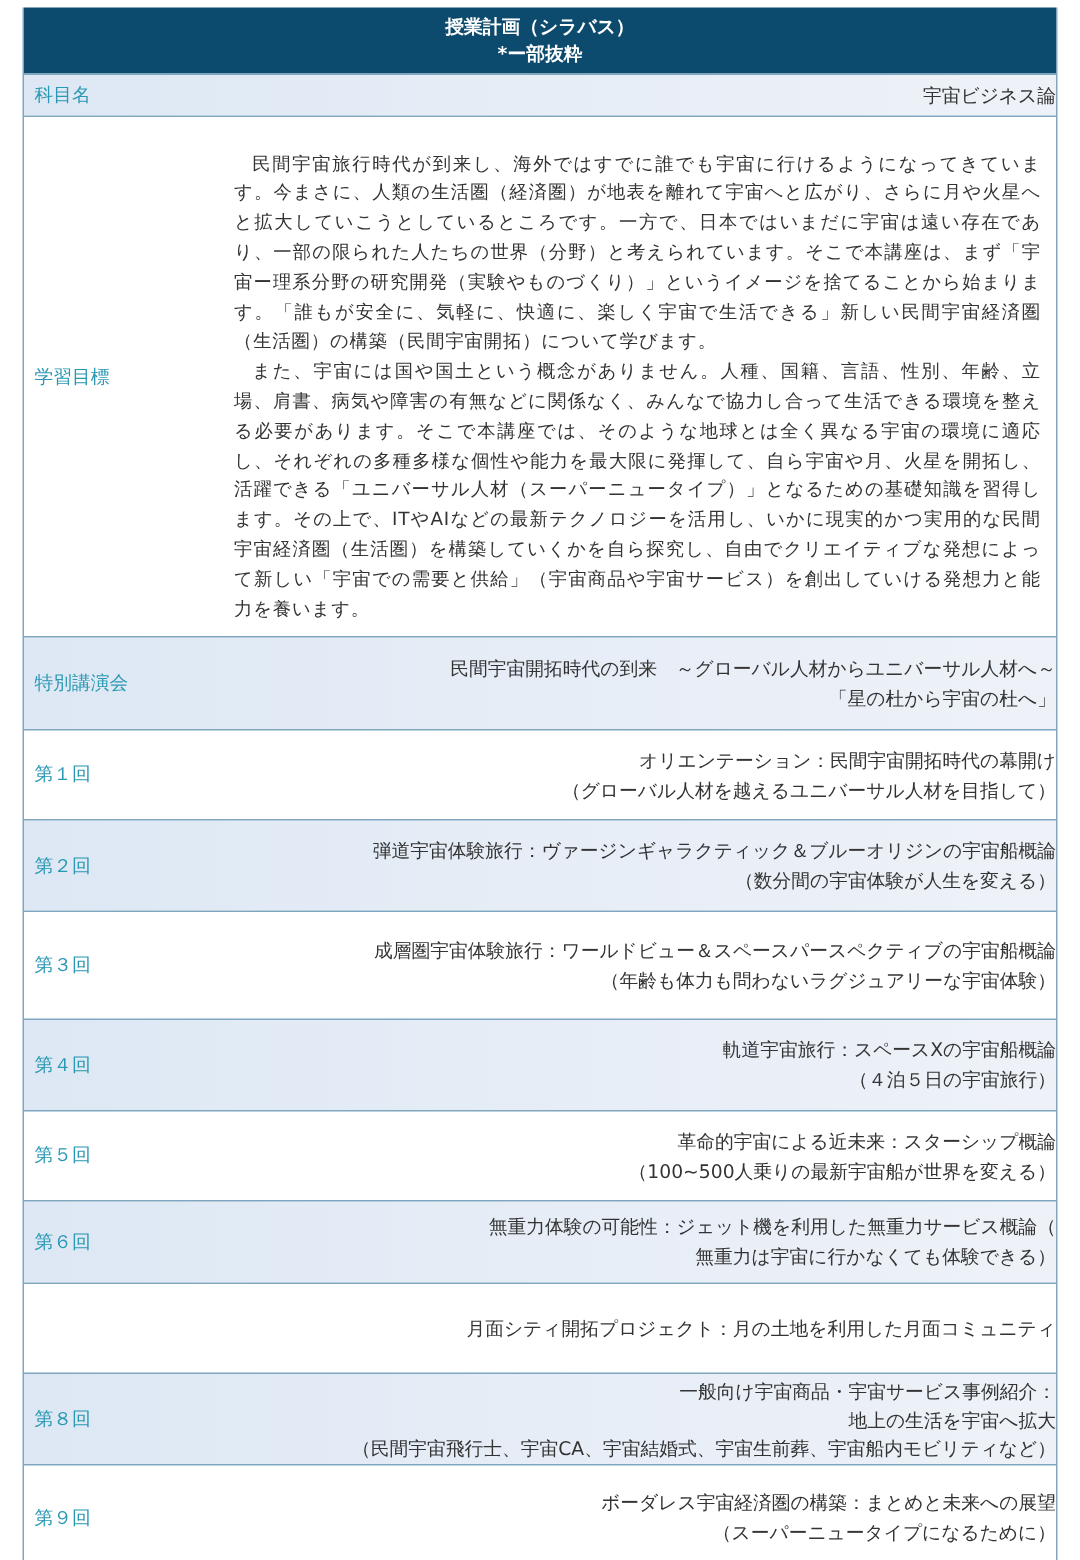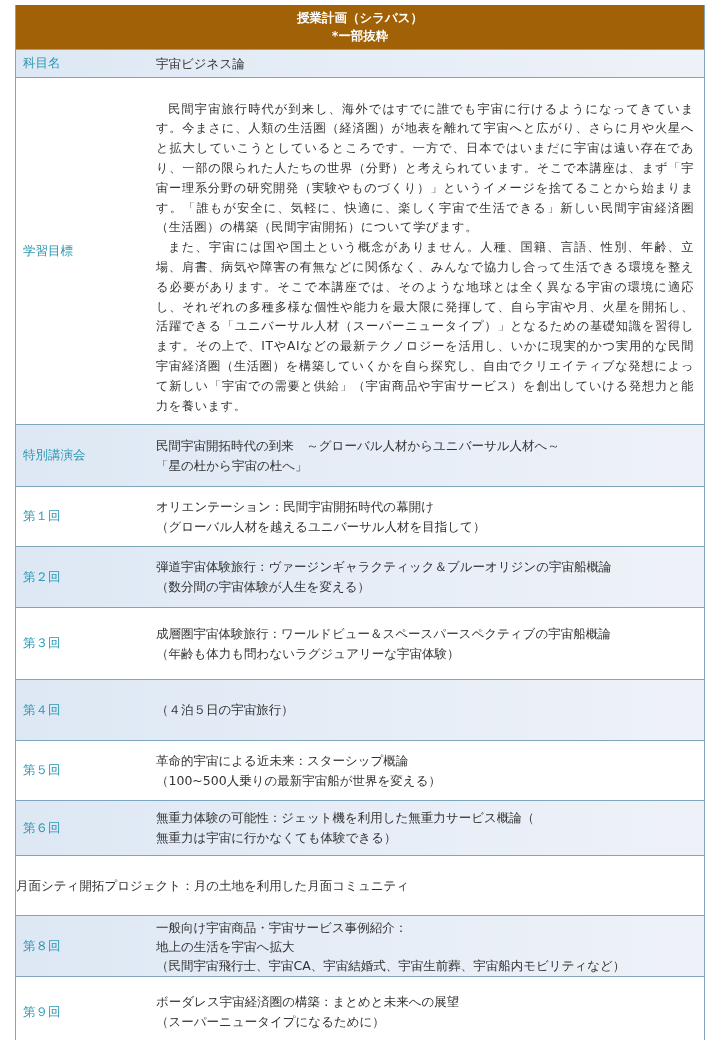--- a/index.html
+++ b/index.html
@@ -1,30 +1,30 @@
 <!DOCTYPE html>
 <html><head>
   <meta charset="utf-8">
   <style>
     html, body { margin: 0; padding: 0; background: #ffffff; }
     body { width: 720px; height: 1040px; position: relative; overflow: hidden;
            font-family: "DejaVu Sans", "Liberation Sans", sans-serif; color: #333333; }
     .syllabus { position: absolute; left: 15px; top: 5px; width: 690px;
                 border-left: 1px solid #7fa6bf; border-right: 1px solid #7fa6bf; border-bottom: 2px solid #5f8aa5;
                 box-sizing: border-box; }
-    .hdr { height: 44px; background: #a16207; color: #ffffff; text-align: center;
+    .hdr { height: 44px; background: #0c4a6e; color: #ffffff; text-align: center;
            font-size: 12.5px; line-height: 18px; padding-top: 4px; box-sizing: border-box; font-weight: bold; }
     .row { display: flex; border-top: 1px solid #7fa6bf; box-sizing: border-box; }
     .row.alt { background: linear-gradient(to right, #dde8f4, #e8eef7 60%, #eef2f8); }
     .row.plain { background: #ffffff; }
     .lbl { width: 140px; flex: 0 0 140px; display: flex; align-items: center; padding-left: 7px;
            box-sizing: border-box; color: #2a98b3; font-size: 12.5px; }
     .val { flex: 1; display: flex; flex-direction: column; justify-content: center; padding-left: 0px;
            box-sizing: border-box; font-size: 12.5px; line-height: 20px; color: #333; }
-    .val .ln { white-space: nowrap; }
+    .val .ln { white-space: nowrap; text-align: right; }
     .goal { padding: 14px 10px 0 0; justify-content: center; font-size: 12.2px; line-height: 19.8px;
             letter-spacing: 0.6px; text-align: justify; }
     .goal p { margin: 0; text-indent: 1em; }
   </style>
 </head>
 <body>
 
 <div class="syllabus">
   <div class="hdr">
     <div>授業計画（シラバス）</div>
@@ -74,20 +74,21 @@
     <div class="lbl">第３回</div>
     <div class="val">
       <span class="ln">成層圏宇宙体験旅行：ワールドビュー＆スペースパースペクティブの宇宙船概論</span>
       <span class="ln">（年齢も体力も問わないラグジュアリーな宇宙体験）</span>
     </div>
   </div>
 
   <div class="row alt" style="height:61px">
     <div class="lbl">第４回</div>
     <div class="val">
+      <span class="ln">軌道宇宙旅行：スペースXの宇宙船概論</span>
       <span class="ln">（４泊５日の宇宙旅行）</span>
     </div>
   </div>
 
   <div class="row plain" style="height:60px">
     <div class="lbl">第５回</div>
     <div class="val">
       <span class="ln">革命的宇宙による近未来：スターシップ概論</span>
       <span class="ln">（100~500人乗りの最新宇宙船が世界を変える）</span>
     </div>

